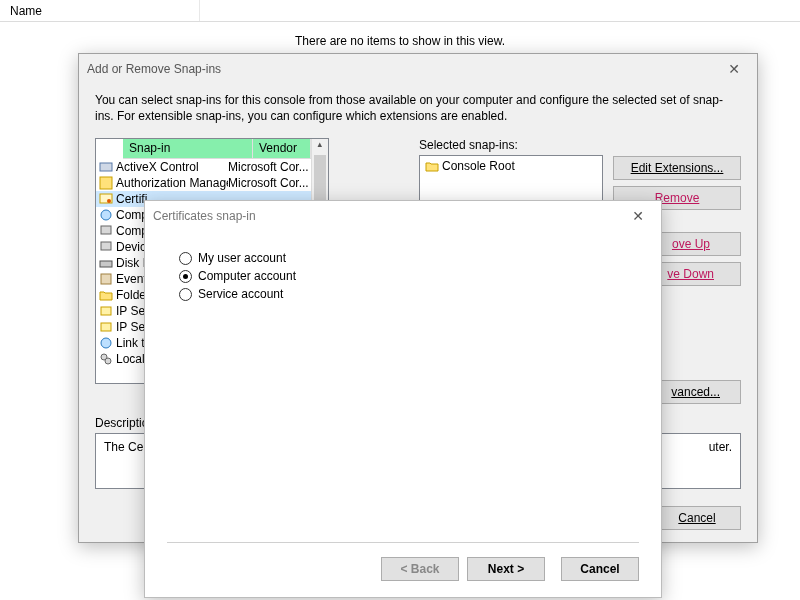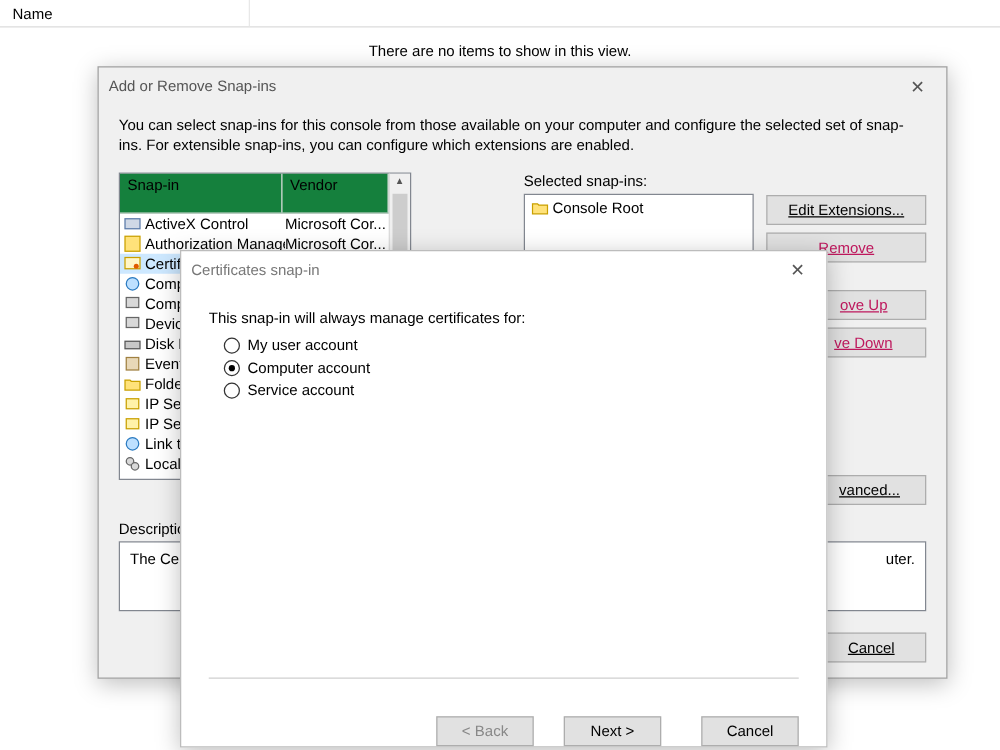--- a/index.html
+++ b/index.html
@@ -14,21 +14,21 @@
   .dlg-title .x { width: 30px; text-align: center; color: #555; font-size: 14px; font-family: sans-serif; }
   .snap { left: 78px; top: 53px; width: 680px; height: 490px; }
   .snap-body { padding: 8px 16px 12px 16px; }
   .snap-desc { line-height: 1.35; margin-bottom: 14px; }
   .snap-cols { display: flex; gap: 14px; }
   .snap-left { width: 238px; }
   .snap-right { flex: 1; display: flex; gap: 10px; }
   .label { margin-bottom: 3px; }
   .listbox { background: #fff; border: 1px solid #828790; height: 246px; position: relative; display:flex; }
   .listbox .cols { flex:1; }
-  .listbox .hdr { display: flex; height: 32px; background: #15803d; border-bottom: 1px solid #dcdcdc; }
+  .listbox .hdr { display: flex; height: 20px; background: #86efac; border-bottom: 1px solid #dcdcdc; margin-left: 27px; }
   .listbox .hdr div { padding: 2px 6px; border-right: 1px solid #e0e0e0; }
   .listbox .rows { overflow: hidden; }
   .row { display: flex; align-items: center; height: 16px; padding: 0 2px; white-space: nowrap; }
   .row .ic { width: 16px; height: 14px; margin-right: 2px; display:inline-flex; align-items:center; justify-content:center; }
   .row.sel { background: #cde8ff; }
   .sbar { width: 17px; background: #f0f0f0; border-left: 1px solid #dcdcdc; position:relative; }
   .sbar::before { content:"▴"; position:absolute; top:0; left:0; right:0; text-align:center; font-size:9px; color:#555; }
   .sbar::after { content:"▾"; position:absolute; bottom:0; left:0; right:0; text-align:center; font-size:9px; color:#555; }
   .sbar .thumb { position:absolute; left:2px; right:2px; top:16px; height:110px; background:#cdcdcd; }
   .selbox { background: #fff; border: 1px solid #828790; height: 246px; width: 184px; padding: 2px; }
@@ -38,21 +38,21 @@
   .descbox { margin-top: 12px; }
   .descta { background:#fff; border:1px solid #828790; height:56px; padding:6px 8px; }
   .snap-foot { position:absolute; bottom:12px; right:16px; display:flex; gap:8px; }
   .cert { left: 144px; top: 200px; width: 518px; height: 398px; background:#fff; border:1px solid #bcbcbc; }
   .cert .dlg-title { color:#777; }
   .cert-body { padding: 16px 22px; }
   .radio { display:flex; align-items:center; gap:6px; margin:4px 12px; }
   .rad { width:13px; height:13px; border:1px solid #333; border-radius:50%; display:inline-flex; align-items:center; justify-content:center; }
   .rad .dot { width:5px; height:5px; background:#000; border-radius:50%; }
   .cert-rule { position:absolute; left:22px; right:22px; bottom:54px; height:1px; background:#d0d0d0; }
-  .cert-foot { position:absolute; bottom:0; right:22px; display:flex; gap:24px; }
+  .cert-foot { position:absolute; bottom:16px; right:22px; display:flex; gap:8px;font-weight:bold; }
   .btn { min-width:78px; height:24px; background:#e1e1e1; border:1px solid #adadad; display:flex; align-items:center; justify-content:center; }
   .btn.dis { color:#888; }
   
   .ic svg { width:14px; height:14px; }
 </style>
 </head>
 <body>
 
 <div class="mmc-bg">
   <div class="mmc-header">
@@ -237,21 +237,20 @@
     <div class="wbtn" style="width:88px">Cancel</div>
   </div>
 </div>
 
 <div class="dlg cert">
   <div class="dlg-title">
     <span class="t">Certificates snap-in</span>
     <span class="x">✕</span>
   </div>
   <div class="cert-body">
-    <div style="margin-bottom:8px">This snap-in will always manage certificates for:</div>
     <div class="radio">
       <span class="rad"></span>
       <span>My user account</span>
     </div>
     <div class="radio">
       <span class="rad">
           <span class="dot"></span>
         </span>
       <span>Computer account</span>
     </div>

